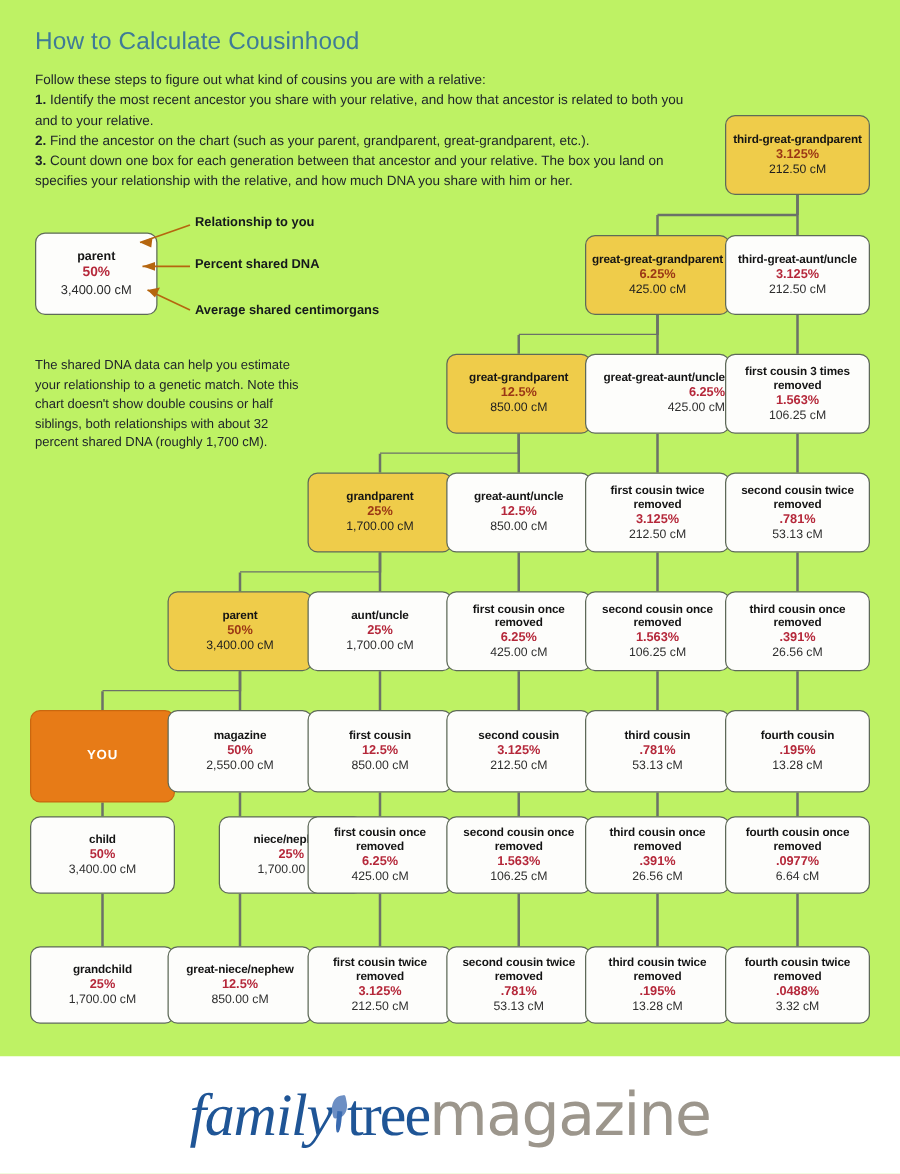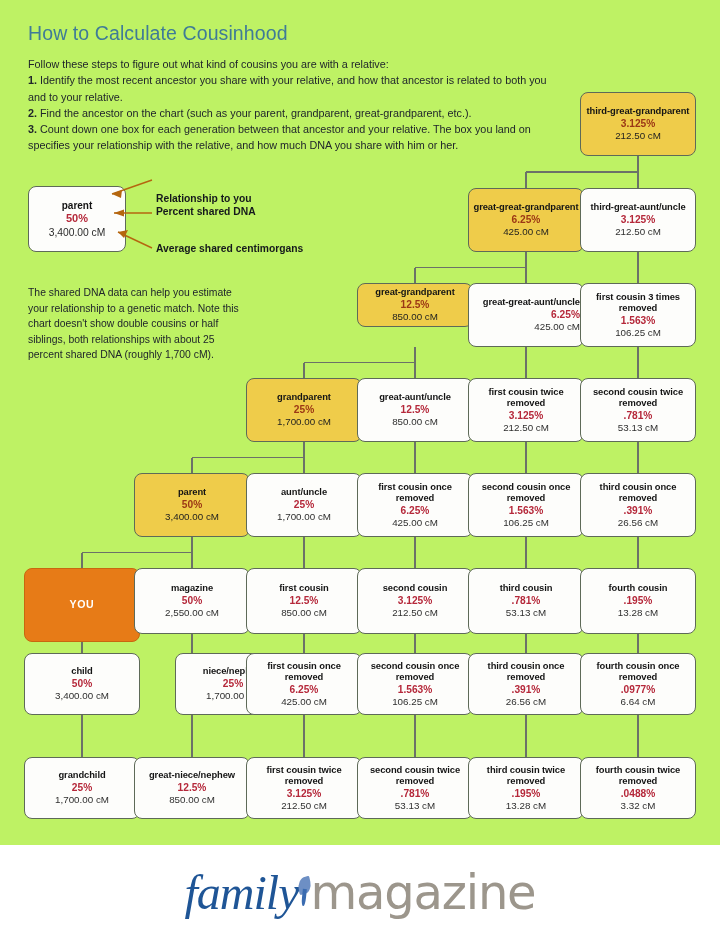--- a/index.html
+++ b/index.html
@@ -38,21 +38,21 @@
     border-radius: 8px;
     display: flex; flex-direction: column;
     align-items: center; justify-content: center;
     line-height: 13.5px;
   }
   #legend-box .l-rel  { font-size: 10px; font-weight: bold; color: #141414; }
   #legend-box .l-pct  { font-size: 11px; font-weight: bold; color: #b5283a; }
   #legend-box .l-cm   { font-size: 10.3px; color: #2b2b2b; }
 
   .callout { position: absolute; font-size: 10.3px; font-weight: bold; color: #15191c; line-height: 12.4px; }
-  #callout-1 { left: 156px; top: 173px; margin-top: 20px; }
+  #callout-1 { left: 156px; top: 173px; }
   #callout-2 { left: 156px; top: 206px; }
   #callout-3 { left: 156px; top: 243px; }
 
   #legend-note {
     position: absolute; left: 28px; top: 285px; width: 212px;
     font-size: 10.4px; line-height: 15.6px; color: #20262b;
   }
 
   
   #chart { position: absolute; left: 0; top: 0; width: 720px; height: 845px; }
@@ -142,21 +142,21 @@
       <path d="M152,213 L114,213"></path>
       <path d="M152,248 L118,232"></path>
     </g>
     <g fill="#b5660f">
       <polygon points="112,194 122,190 121,198"></polygon>
       <polygon points="114,213 124,209.5 124,216.5"></polygon>
       <polygon points="118,232 128,230 124,238"></polygon>
     </g>
   </svg>
 
-  <div id="legend-note">The shared DNA data can help you estimate your relationship to a genetic match. Note this chart doesn't show double cousins or half siblings, both relationships with about 25 percent shared DNA (roughly 1,700 cM).</div>
+  <div id="legend-note">The shared DNA data can help you estimate your relationship to a genetic match. Note this chart doesn't show double cousins or half siblings, both relationships with about 32 percent shared DNA (roughly 1,700 cM).</div>
 
   <div id="chart">
       <div class="conn" style="left: 637.3px; top: 156px; width: 1.4px; height: 32px;"></div>
       <div class="conn" style="left: 525.3px; top: 252px; width: 1.4px; height: 31px;"></div>
       <div class="conn" style="left: 637.3px; top: 252px; width: 1.4px; height: 31px;"></div>
       <div class="conn" style="left: 414.3px; top: 347px; width: 1.4px; height: 31px;"></div>
       <div class="conn" style="left: 525.3px; top: 347px; width: 1.4px; height: 31px;"></div>
       <div class="conn" style="left: 637.3px; top: 347px; width: 1.4px; height: 31px;"></div>
       <div class="conn" style="left: 303.3px; top: 442px; width: 1.4px; height: 31px;"></div>
       <div class="conn" style="left: 414.3px; top: 442px; width: 1.4px; height: 31px;"></div>
@@ -202,21 +202,21 @@
       <div class="node gold" style="left: 468px; top: 188px; width: 116px; height: 64px;">
         <div class="n-rel">great-great-grandparent</div>
         <div class="n-pct">6.25%</div>
         <div class="n-cm">425.00 cM</div>
       </div>
       <div class="node" style="left: 580px; top: 188px; width: 116px; height: 64px;">
         <div class="n-rel">third-great-aunt/uncle</div>
         <div class="n-pct">3.125%</div>
         <div class="n-cm">212.50 cM</div>
       </div>
-      <div class="node gold" style="left: 357px; top: 283px; width: 116px; height: 44px;">
+      <div class="node gold" style="left: 357px; top: 283px; width: 116px; height: 64px;">
         <div class="n-rel">great-grandparent</div>
         <div class="n-pct">12.5%</div>
         <div class="n-cm">850.00 cM</div>
       </div>
       <div class="node" style="left: 468px; top: 283px; width: 116px; height: 64px; align-items: flex-end;">
         <div class="n-rel">great-great-aunt/uncle</div>
         <div class="n-pct">6.25%</div>
         <div class="n-cm">425.00 cM</div>
       </div>
       <div class="node" style="left: 580px; top: 283px; width: 116px; height: 64px;">
@@ -356,17 +356,18 @@
         <div class="n-rel">fourth cousin twice removed</div>
         <div class="n-pct">.0488%</div>
         <div class="n-cm">3.32 cM</div>
       </div>
     </div>
 
   <div id="footer">
     <div id="logo">
       <span class="w1">family</span>
         <span class="leaf"></span>
+        <span class="w2">tree</span>
         <span class="w3">magazine</span>
     </div>
   </div>
 
 </div>
 
 </body></html>

